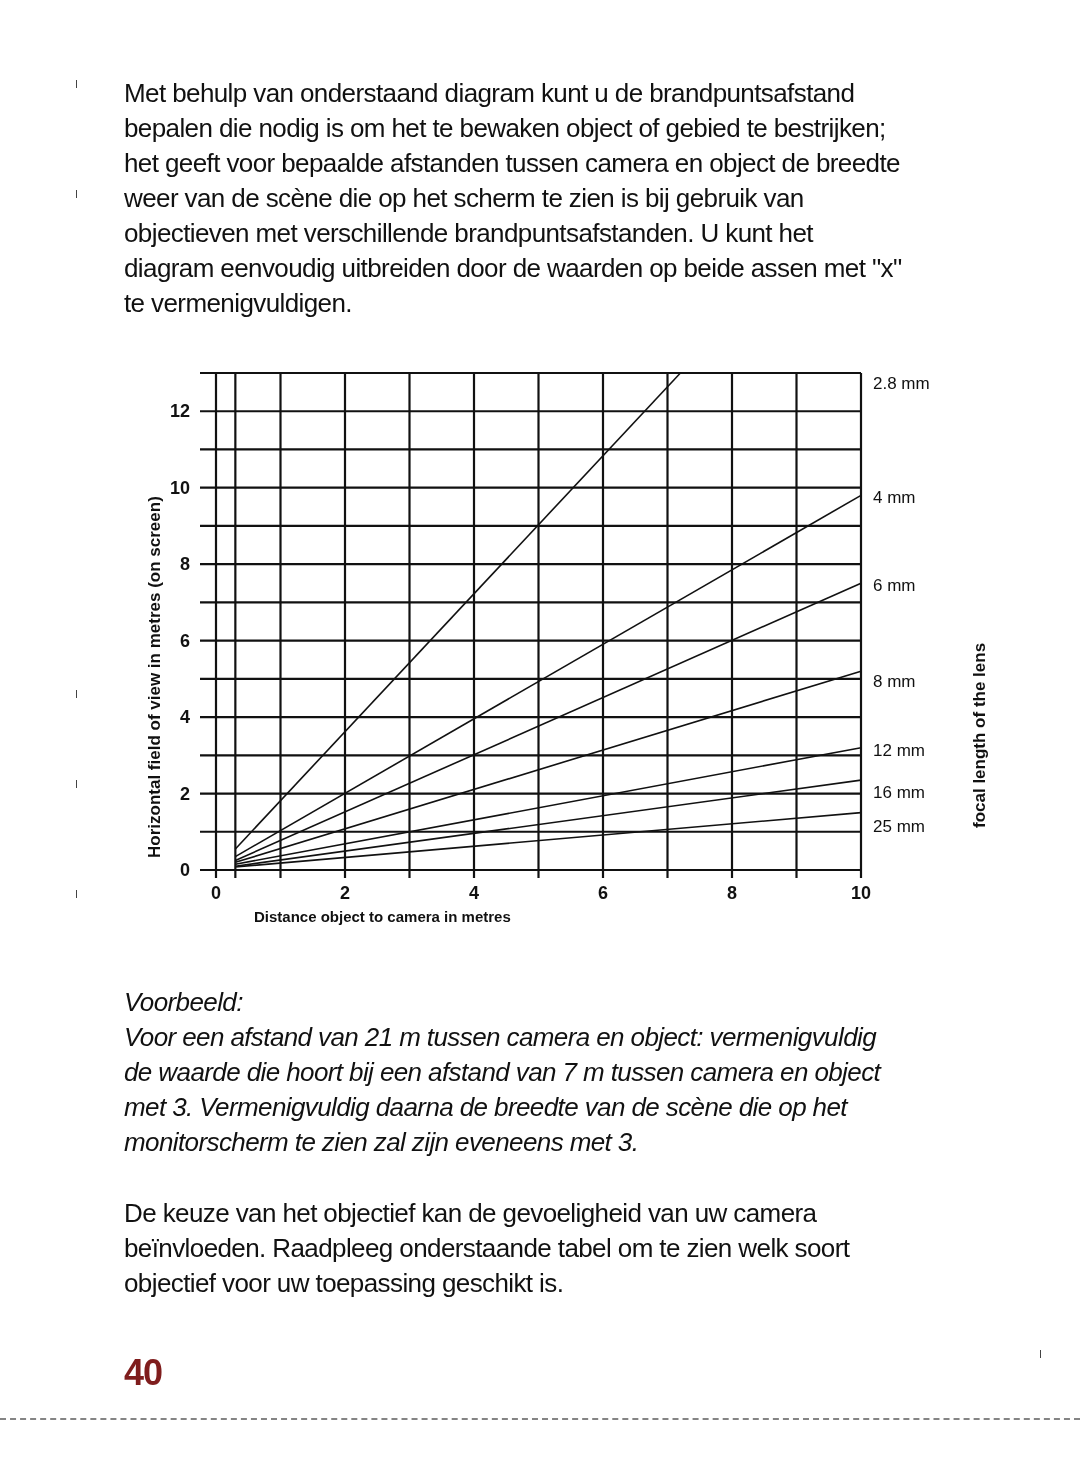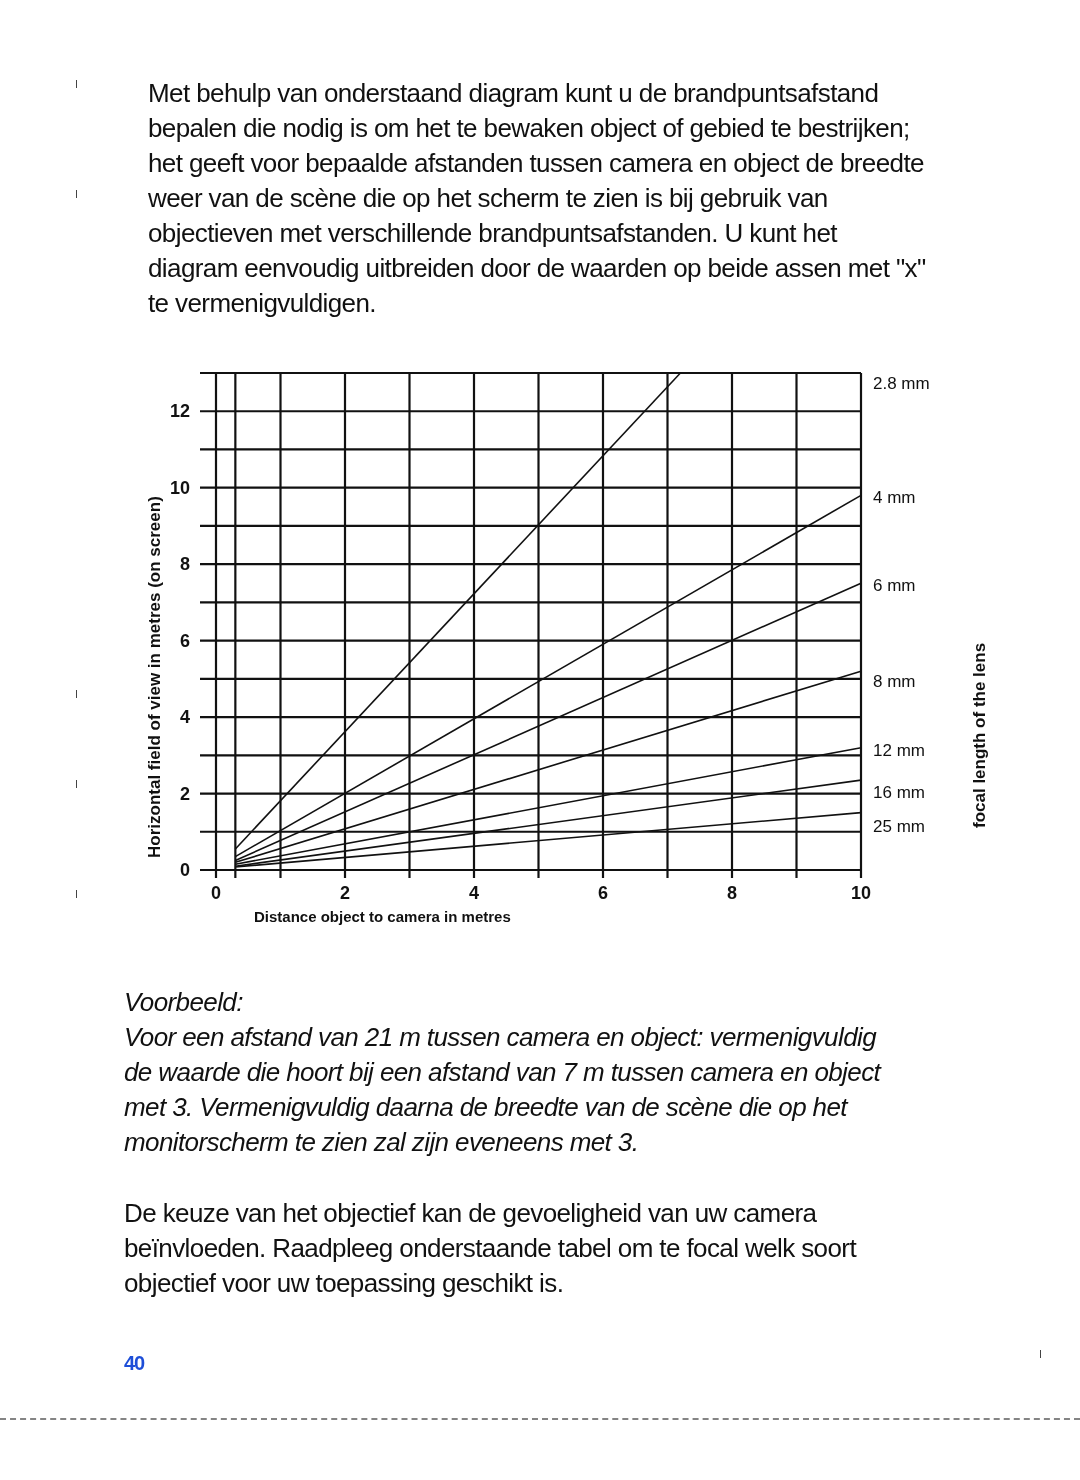--- a/index.html
+++ b/index.html
@@ -2,24 +2,24 @@
 <html><head>
 <meta charset="utf-8">
 <style>
   html, body { margin: 0; padding: 0; background: #ffffff; }
   body { width: 1080px; height: 1480px; position: relative; overflow: hidden; color: #111; }
   .para {
     position: absolute; left: 124px; width: 860px;
     font-family: "Liberation Sans", sans-serif; font-size: 26px; line-height: 35px;
     letter-spacing: -0.6px; color: #111; white-space: pre-line; margin: 0;
   }
-  #p1 { top: 76px; margin-left: 24px; }
+  #p1 { top: 76px; }
   #p2 { top: 985px; font-style: italic; }
   #p3 { top: 1196px; }
-  #pagenum { position: absolute; left: 124px; top: 1352px; font-family: "Liberation Sans", sans-serif; font-weight: bold; font-size: 20px; color: #1d4ed8; letter-spacing: -1px; }
+  #pagenum { position: absolute; left: 124px; top: 1352px; font-family: "Liberation Sans", sans-serif; font-weight: bold; font-size: 36px; color: #7f1d1d; letter-spacing: -1px; }
   #chart { position: absolute; left: 0; top: 0; }
   .tick-label { font-family: "Liberation Sans", sans-serif; font-weight: bold; font-size: 18px; fill: #111; }
   .lens-label { font-family: "Liberation Sans", sans-serif; font-size: 17px; fill: #111; }
   .axis-title { font-family: "Liberation Sans", sans-serif; font-weight: bold; font-size: 15px; fill: #111; }
   .scan-line { position: absolute; top: 1418px; left: 0; width: 1080px; border-top: 2px dashed #333; opacity: 0.6; }
   .margin-mark { position: absolute; width: 1px; height: 8px; background: #444; }
 </style>
 </head>
 <body>
 
@@ -99,21 +99,21 @@
   <text id="ylabel" class="axis-title" transform="translate(160,858) rotate(-90)" style="font-size:17px">Horizontal field of view in metres (on screen)</text>
   <text id="rlabel" class="axis-title" transform="translate(985,828) rotate(-90)" style="font-size:17px">focal length of the lens</text>
 </svg>
 
 <p id="p2" class="para">Voorbeeld:
 Voor een afstand van 21 m tussen camera en object: vermenigvuldig
 de waarde die hoort bij een afstand van 7 m tussen camera en object
 met 3. Vermenigvuldig daarna de breedte van de scène die op het
 monitorscherm te zien zal zijn eveneens met 3.</p>
 <p id="p3" class="para">De keuze van het objectief kan de gevoeligheid van uw camera
-beïnvloeden. Raadpleeg onderstaande tabel om te focal welk soort
+beïnvloeden. Raadpleeg onderstaande tabel om te zien welk soort
 objectief voor uw toepassing geschikt is.</p>
 
 <div id="pagenum">40</div>
 
 <div class="scan-line"></div>
 <div class="margin-mark" style="left:76px;top:80px"></div>
 <div class="margin-mark" style="left:76px;top:190px"></div>
 <div class="margin-mark" style="left:76px;top:690px"></div>
 <div class="margin-mark" style="left:76px;top:780px"></div>
 <div class="margin-mark" style="left:76px;top:890px"></div>

